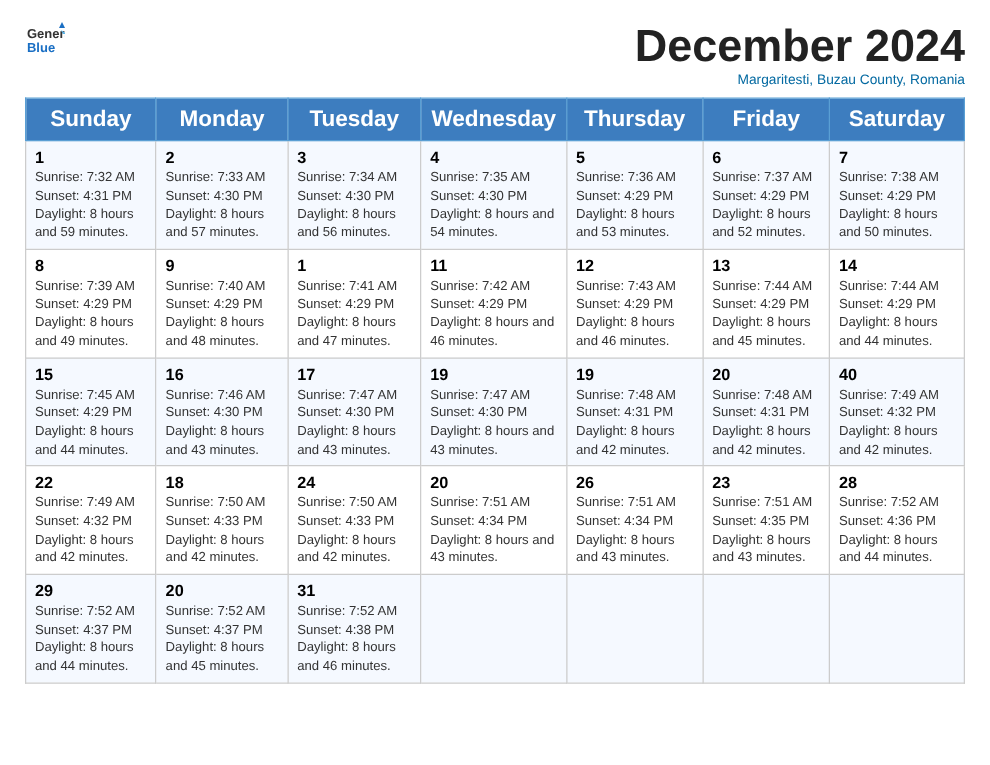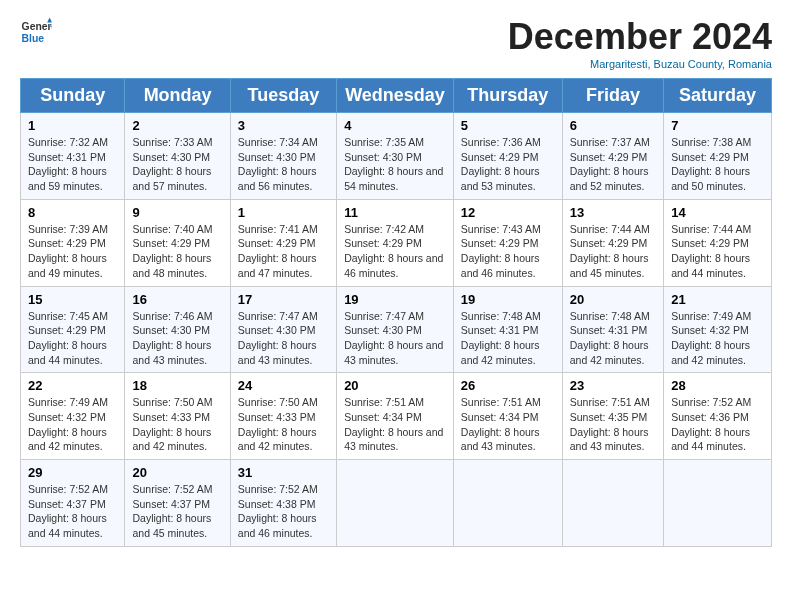--- a/index.html
+++ b/index.html
@@ -191,21 +191,21 @@
         </td>
         <td>
           <span class="day-num">19</span>
           <span class="day-info">Sunrise: 7:48 AM<br>Sunset: 4:31 PM<br>Daylight: 8 hours and 42 minutes.</span>
         </td>
         <td>
           <span class="day-num">20</span>
           <span class="day-info">Sunrise: 7:48 AM<br>Sunset: 4:31 PM<br>Daylight: 8 hours and 42 minutes.</span>
         </td>
         <td>
-          <span class="day-num">21</span>
+          <span class="day-num">40</span>
           <span class="day-info">Sunrise: 7:49 AM<br>Sunset: 4:32 PM<br>Daylight: 8 hours and 42 minutes.</span>
         </td>
       </tr>
       <tr>
         <td>
           <span class="day-num">22</span>
           <span class="day-info">Sunrise: 7:49 AM<br>Sunset: 4:32 PM<br>Daylight: 8 hours and 42 minutes.</span>
         </td>
         <td>
           <span class="day-num">18</span>

